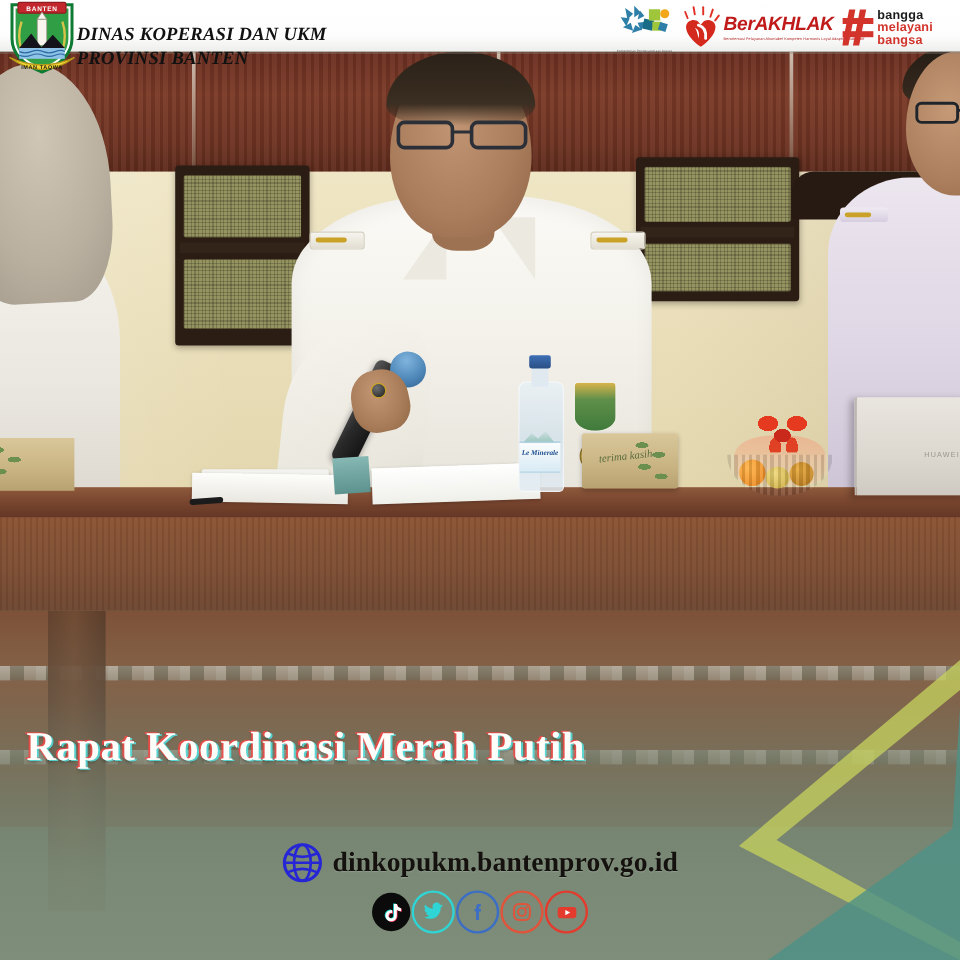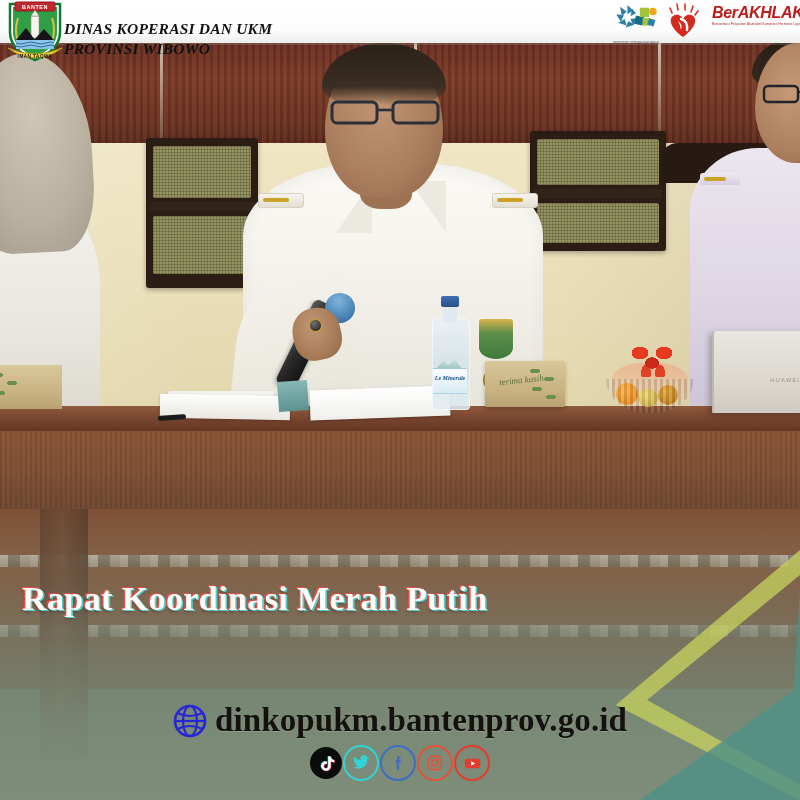--- a/index.html
+++ b/index.html
@@ -82,21 +82,21 @@
     width: 100%;
     font-size: 2.6px;
     color: #555;
     text-align: center;
     letter-spacing: .1px;
     line-height: 3px;
     white-space: nowrap;
     overflow: hidden;
   }
 
-  .logo-berakhlak { width: 128px; display: flex; align-items: flex-start; gap: 12px; }
+  .logo-berakhlak { width: 128px; display: flex; align-items: center; gap: 2px; }
   .ba-heart { position: relative; width: 34px; height: 36px; flex: none; }
   .ba-words { position: relative; padding-top: 2px; }
   .ba-main {
     font-family: "Liberation Sans", sans-serif;
     font-weight: bold;
     font-style: italic;
     font-size: 16px;
     line-height: 16px;
     color: #c01b1b;
     letter-spacing: -.3px;
@@ -576,21 +576,21 @@
     width: 196px; height: 250px;
     background: #c4cf5e;
     opacity: .78;
     clip-path: polygon(100% 0%, 100% 10%, 22% 60%, 100% 94%, 100% 100%, 6% 62%);
     z-index: 21;
   }
 
   
   .title {
     position: absolute;
-    left: 22px; top: 580px;
+    left: 22px; top: 604px;
     z-index: 35;
     font-family: "Liberation Serif", serif;
     font-weight: bold;
     font-size: 34px;
     letter-spacing: .4px;
     color: #fdfdfa;
     white-space: nowrap;
     text-shadow:
       -1.6px -0.6px 0 rgba(255,70,70,.80),
        1.6px  0.8px 0 rgba(80,235,235,.80),
@@ -607,21 +607,21 @@
     gap: 6px;
   }
   .website-row, .social-row {
     display: flex;
     align-items: center;
     gap: 8px;
   }
   .website-text, .social-text {
     font-family: "Liberation Serif", serif;
     font-weight: bold;
-    font-size: 33px;
+    font-size: 23px;
     color: #14110e;
     letter-spacing: .1px;
     white-space: nowrap;
     text-shadow: 0 1px 1px rgba(255,255,255,.18);
   }
   .social-text { font-size: 25px; }
 
   .globe-icon { width: 34px; height: 34px; flex:none; }
 
   .social-icons { display:flex; align-items:center; gap:1px; }
@@ -671,21 +671,21 @@
         <path d="M12 45 q5 2 10 0 t10 0 t10 0 t8 0" stroke="#2b6ca3" stroke-width="1" fill="none"></path>
         <path d="M12 48 q5 2 10 0 t10 0 t10 0 t8 0" stroke="#2b6ca3" stroke-width="1" fill="none"></path>
 
         <path d="M4 50 Q31 70 58 50 Q31 62 4 50 Z" fill="#f2d43b" stroke="#b89a18" stroke-width="1"></path>
         <text x="31" y="59.5" font-family="Liberation Sans, sans-serif" font-size="4.6" font-weight="bold" fill="#1c1c10" text-anchor="middle" letter-spacing="0.5">IMAN TAQWA</text>
       </svg>
     </div>
 
     <div class="header-titles">
       <div class="line">DINAS KOPERASI DAN UKM</div>
-      <div class="line">PROVINSI WIBOWO</div>
+      <div class="line">PROVINSI BANTEN</div>
     </div>
 
     <div class="logo-cluster">
 
       <div class="logo-box logo-kemenpan">
         <svg viewBox="0 0 46 34" width="46" height="32" aria-hidden="true">
           <g>
             <path d="M14 2 L20 8 L14 12 Z" fill="#2e7fa8"></path>
             <path d="M6 4 L13 9 L8 14 Z" fill="#2e7fa8"></path>
             <path d="M2 12 L10 13 L7 20 Z" fill="#2e7fa8"></path>
@@ -717,20 +717,37 @@
             <path d="M12 18 q5 3 3 9 q-1 -6 -3 -9 Z" fill="#ffffff"></path>
             <path d="M15 16 q7 2 6 11" stroke="#ffffff" stroke-width="2.4" fill="none" stroke-linecap="round"></path>
           </svg>
         </div>
         <div class="ba-words">
           <div class="ba-main">BerAKHLAK</div>
           <div class="ba-sub">Berorientasi Pelayanan  Akuntabel  Kompeten  Harmonis  Loyal  Adaptif  Kolaboratif</div>
         </div>
       </div>
 
+      <div class="logo-box logo-bangga">
+        <div class="bg-mark">
+          <svg viewBox="0 0 26 34" width="26" height="34" aria-hidden="true">
+            <g fill="#d2342b">
+              <rect x="6" y="2" width="5.2" height="30" transform="skewX(-11)"></rect>
+              <rect x="15" y="2" width="5.2" height="30" transform="skewX(-11)"></rect>
+              <rect x="0" y="9" width="26" height="5"></rect>
+              <rect x="0" y="20" width="26" height="5"></rect>
+            </g>
+          </svg>
+        </div>
+        <div class="bg-words">
+          <div class="w w1">bangga</div>
+          <div class="w w2">melayani</div>
+          <div class="w w3">bangsa</div>
+        </div>
+      </div>
 
     </div>
   </div>
 
   <div class="photo">
 
     <div class="wall-dark"></div>
     <div class="wall-seam" style="left:160px;"></div>
     <div class="wall-seam" style="left:414px;"></div>
     <div class="wall-seam" style="left:658px;"></div>

